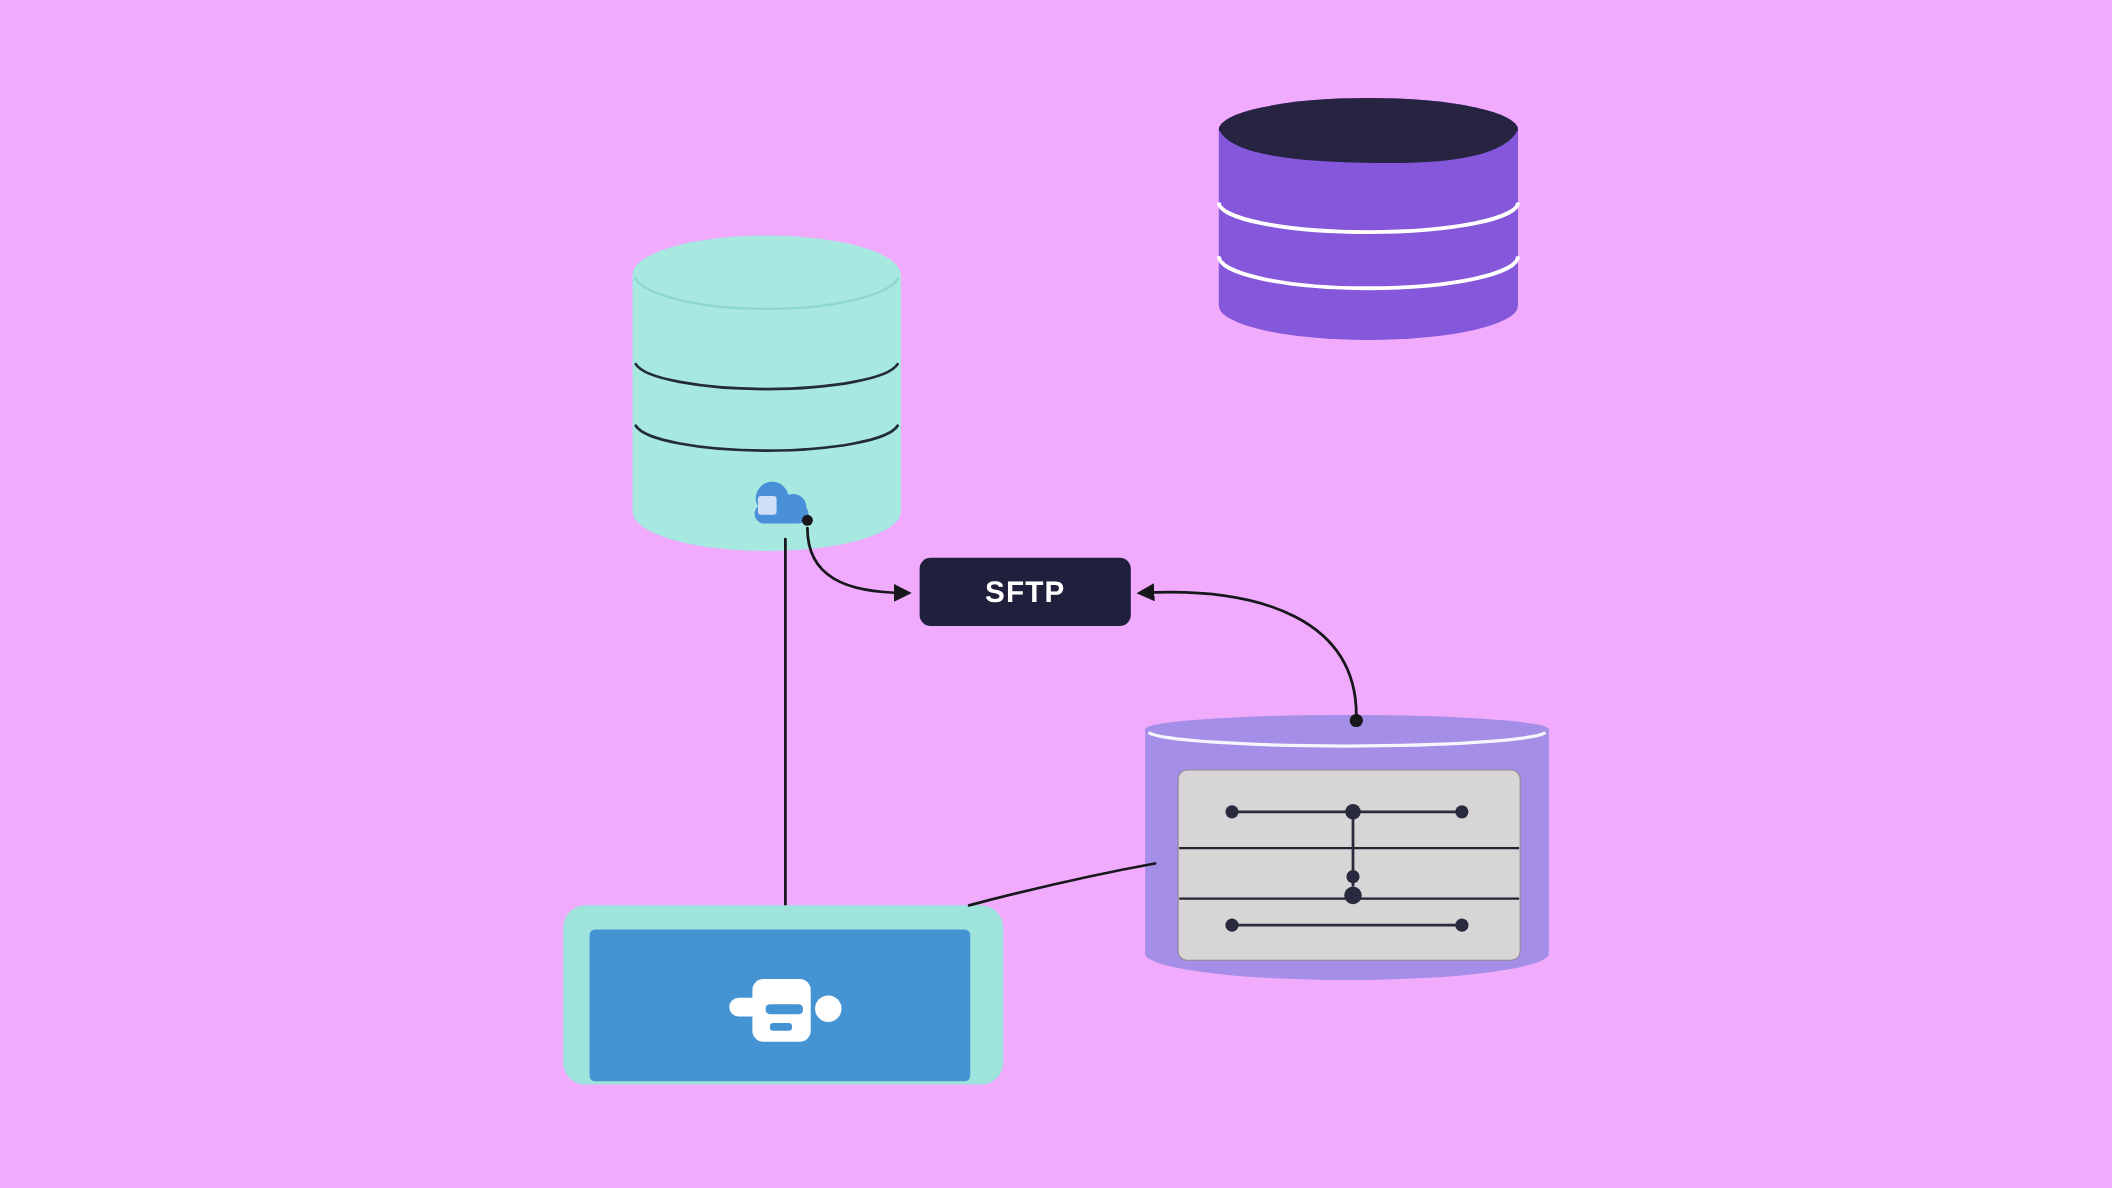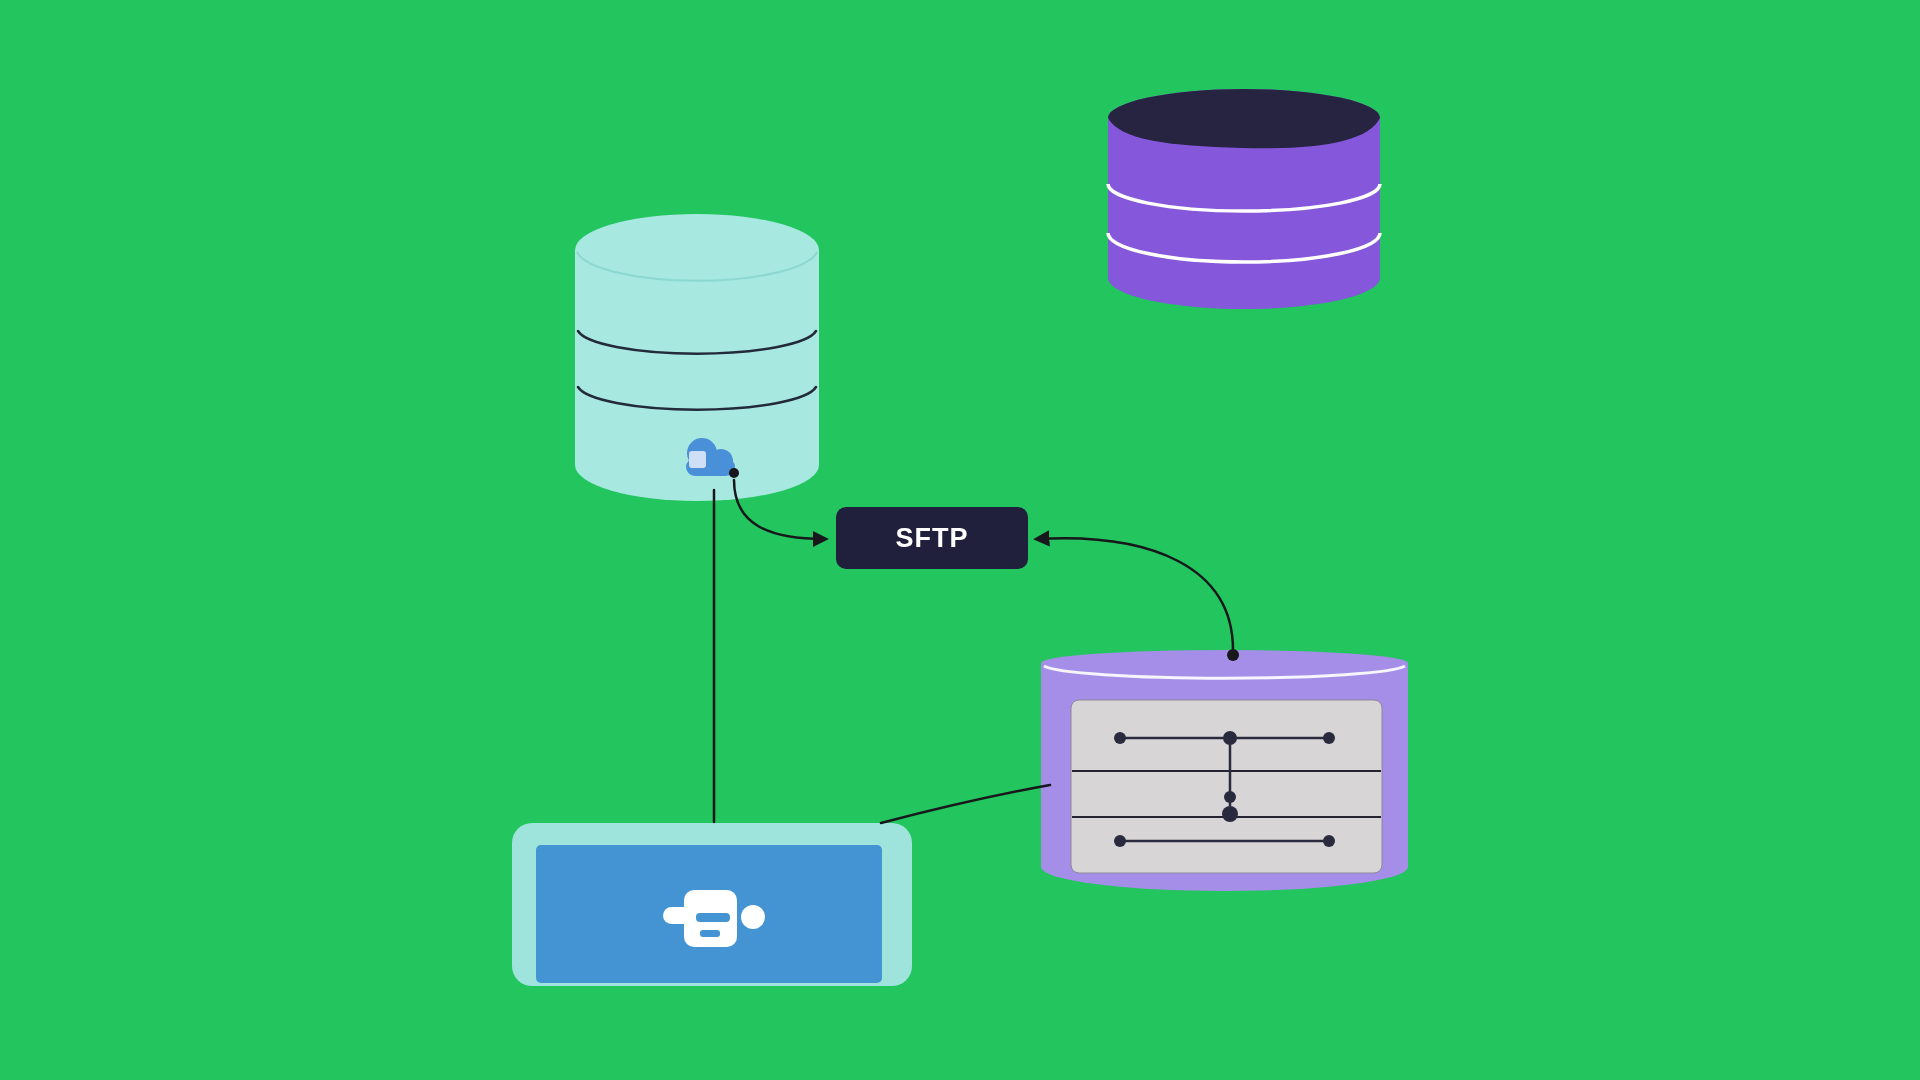--- a/index.html
+++ b/index.html
@@ -5,21 +5,21 @@
   html, body {
     margin: 0;
     padding: 0;
     background: #ffffff;
     font-family: "Liberation Sans", sans-serif;
   }
   .canvas {
     position: relative;
     width: 1920px;
     height: 1080px;
-    background: #22c55e;
+    background: #f0abfc;
     overflow: hidden;
   }
   svg { display: block; }
   text.sftp-label {
     font-family: "Liberation Sans", sans-serif;
     font-weight: bold;
     font-size: 27px;
     letter-spacing: 1px;
   }
 </style>

